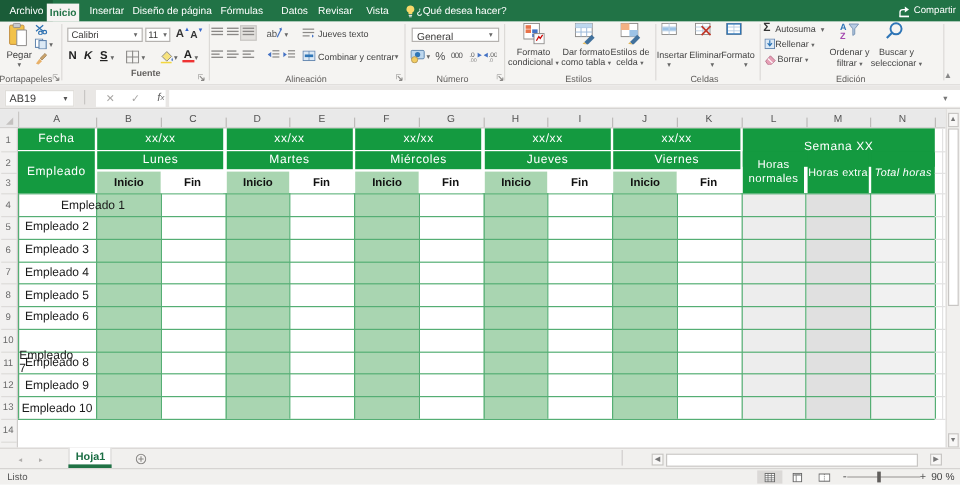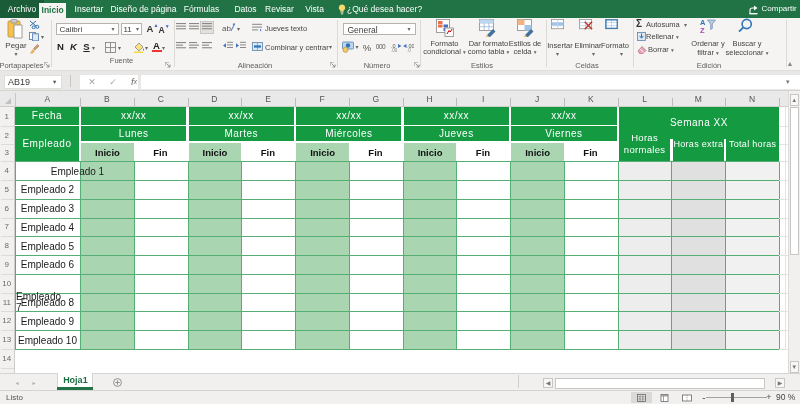--- a/index.html
+++ b/index.html
@@ -35,21 +35,21 @@
 <div class="vd" style="left:174px;top:20px;height:47px"></div>
 <div class="vd" style="left:337px;top:20px;height:47px"></div>
 <div class="vd" style="left:420px;top:20px;height:47px"></div>
 <div class="vd" style="left:546px;top:20px;height:47px"></div>
 <div class="vd" style="left:633px;top:20px;height:47px"></div>
 <div class="vd" style="left:786px;top:20px;height:47px"></div>
 <div class="rl" style="left:-18.5px;top:60.5px;width:80px;">Portapapeles</div>
 <svg class="a" style="left:44px;top:61.5px" width="6" height="6" viewBox="0 0 6 6">
     <path d="M0 0 H4 M0 0 V4 M1.5 1.5 L5 5 M5 5 H2.5 M5 5 V2.5" stroke="#8a8886" stroke-width="0.9" fill="none"></path>
   </svg>
-<div class="rl" style="left:81.5px;top:56px;width:80px;">Fuente</div>
+<div class="rl" style="left:81.5px;top:56px;width:80px;font-weight:bold;">Fuente</div>
 <svg class="a" style="left:165px;top:61.5px" width="6" height="6" viewBox="0 0 6 6">
     <path d="M0 0 H4 M0 0 V4 M1.5 1.5 L5 5 M5 5 H2.5 M5 5 V2.5" stroke="#8a8886" stroke-width="0.9" fill="none"></path>
   </svg>
 <div class="rl" style="left:215.0px;top:60.5px;width:80px;">Alineación</div>
 <svg class="a" style="left:330px;top:61.5px" width="6" height="6" viewBox="0 0 6 6">
     <path d="M0 0 H4 M0 0 V4 M1.5 1.5 L5 5 M5 5 H2.5 M5 5 V2.5" stroke="#8a8886" stroke-width="0.9" fill="none"></path>
   </svg>
 <div class="rl" style="left:337.0px;top:60.5px;width:80px;">Número</div>
 <svg class="a" style="left:414px;top:61.5px" width="6" height="6" viewBox="0 0 6 6">
     <path d="M0 0 H4 M0 0 V4 M1.5 1.5 L5 5 M5 5 H2.5 M5 5 V2.5" stroke="#8a8886" stroke-width="0.9" fill="none"></path>
@@ -381,21 +381,21 @@
 <div class="a" style="left:511.3px;top:106.5px;width:105.3px;height:18.0px;background:#149a40;color:#fff;font-size:10px;letter-spacing:.5px;display:flex;align-items:center;justify-content:center;text-align:center;">xx/xx</div>
 <div class="a" style="left:618.8px;top:106.5px;width:160.2px;height:32px;background:#149a40;color:#fff;font-size:10px;letter-spacing:.5px;display:flex;align-items:center;justify-content:center;text-align:center;">Semana XX</div>
 <div class="a" style="left:81.1px;top:126.3px;width:105.3px;height:15.1px;background:#149a40;color:#fff;font-size:10px;letter-spacing:.5px;display:flex;align-items:center;justify-content:center;text-align:center;">Lunes</div>
 <div class="a" style="left:188.6px;top:126.3px;width:105.3px;height:15.1px;background:#149a40;color:#fff;font-size:10px;letter-spacing:.5px;display:flex;align-items:center;justify-content:center;text-align:center;">Martes</div>
 <div class="a" style="left:296.2px;top:126.3px;width:105.3px;height:15.1px;background:#149a40;color:#fff;font-size:10px;letter-spacing:.5px;display:flex;align-items:center;justify-content:center;text-align:center;">Miércoles</div>
 <div class="a" style="left:403.7px;top:126.3px;width:105.3px;height:15.1px;background:#149a40;color:#fff;font-size:10px;letter-spacing:.5px;display:flex;align-items:center;justify-content:center;text-align:center;">Jueves</div>
 <div class="a" style="left:511.3px;top:126.3px;width:105.3px;height:15.1px;background:#149a40;color:#fff;font-size:10px;letter-spacing:.5px;display:flex;align-items:center;justify-content:center;text-align:center;">Viernes</div>
 <div class="a" style="left:15.0px;top:126.3px;width:63.9px;height:34.9px;background:#149a40;color:#fff;font-size:10px;letter-spacing:.5px;display:flex;align-items:center;justify-content:center;text-align:center;">Empleado</div>
 <div class="a" style="left:618.8px;top:126.3px;width:51.6px;height:34.9px;background:#149a40;color:#fff;font-size:9.5px;letter-spacing:.5px;display:flex;align-items:center;justify-content:center;text-align:center;line-height:1.2;letter-spacing:.3px;">Horas<br>normales</div>
 <div class="a" style="left:672.6px;top:126.3px;width:51.6px;height:34.9px;background:#149a40;color:#fff;font-size:9px;letter-spacing:.5px;display:flex;align-items:center;justify-content:center;text-align:center;white-space:nowrap;letter-spacing:.3px;">Horas extra</div>
-<div class="a" style="left:726.3px;top:126.3px;width:52.7px;height:34.9px;background:#149a40;color:#fff;font-size:9px;letter-spacing:.5px;display:flex;align-items:center;justify-content:center;text-align:center;white-space:nowrap;letter-spacing:.3px;">Total horas</div>
+<div class="a" style="left:726.3px;top:126.3px;width:52.7px;height:34.9px;background:#149a40;color:#fff;font-size:9px;letter-spacing:.5px;display:flex;align-items:center;justify-content:center;text-align:center;white-space:nowrap;letter-spacing:.3px;font-style:italic;">Total horas</div>
 <div class="a" style="left:81.1px;top:143.4px;width:52.7px;height:17.8px;background:#a9d5b1;color:#111;font-weight:bold;font-size:9.5px;display:flex;align-items:center;justify-content:center;">Inicio</div>
 <div class="a" style="left:134.3px;top:143.4px;width:52.2px;height:17.8px;background:#fff;color:#111;font-weight:bold;font-size:9.5px;display:flex;align-items:center;justify-content:center;">Fin</div>
 <div class="a" style="left:188.6px;top:143.4px;width:52.7px;height:17.8px;background:#a9d5b1;color:#111;font-weight:bold;font-size:9.5px;display:flex;align-items:center;justify-content:center;">Inicio</div>
 <div class="a" style="left:241.8px;top:143.4px;width:52.2px;height:17.8px;background:#fff;color:#111;font-weight:bold;font-size:9.5px;display:flex;align-items:center;justify-content:center;">Fin</div>
 <div class="a" style="left:296.2px;top:143.4px;width:52.7px;height:17.8px;background:#a9d5b1;color:#111;font-weight:bold;font-size:9.5px;display:flex;align-items:center;justify-content:center;">Inicio</div>
 <div class="a" style="left:349.4px;top:143.4px;width:52.2px;height:17.8px;background:#fff;color:#111;font-weight:bold;font-size:9.5px;display:flex;align-items:center;justify-content:center;">Fin</div>
 <div class="a" style="left:403.7px;top:143.4px;width:52.7px;height:17.8px;background:#a9d5b1;color:#111;font-weight:bold;font-size:9.5px;display:flex;align-items:center;justify-content:center;">Inicio</div>
 <div class="a" style="left:456.9px;top:143.4px;width:52.2px;height:17.8px;background:#fff;color:#111;font-weight:bold;font-size:9.5px;display:flex;align-items:center;justify-content:center;">Fin</div>
 <div class="a" style="left:511.3px;top:143.4px;width:52.7px;height:17.8px;background:#a9d5b1;color:#111;font-weight:bold;font-size:9.5px;display:flex;align-items:center;justify-content:center;">Inicio</div>
 <div class="a" style="left:564.4px;top:143.4px;width:52.2px;height:17.8px;background:#fff;color:#111;font-weight:bold;font-size:9.5px;display:flex;align-items:center;justify-content:center;">Fin</div>

